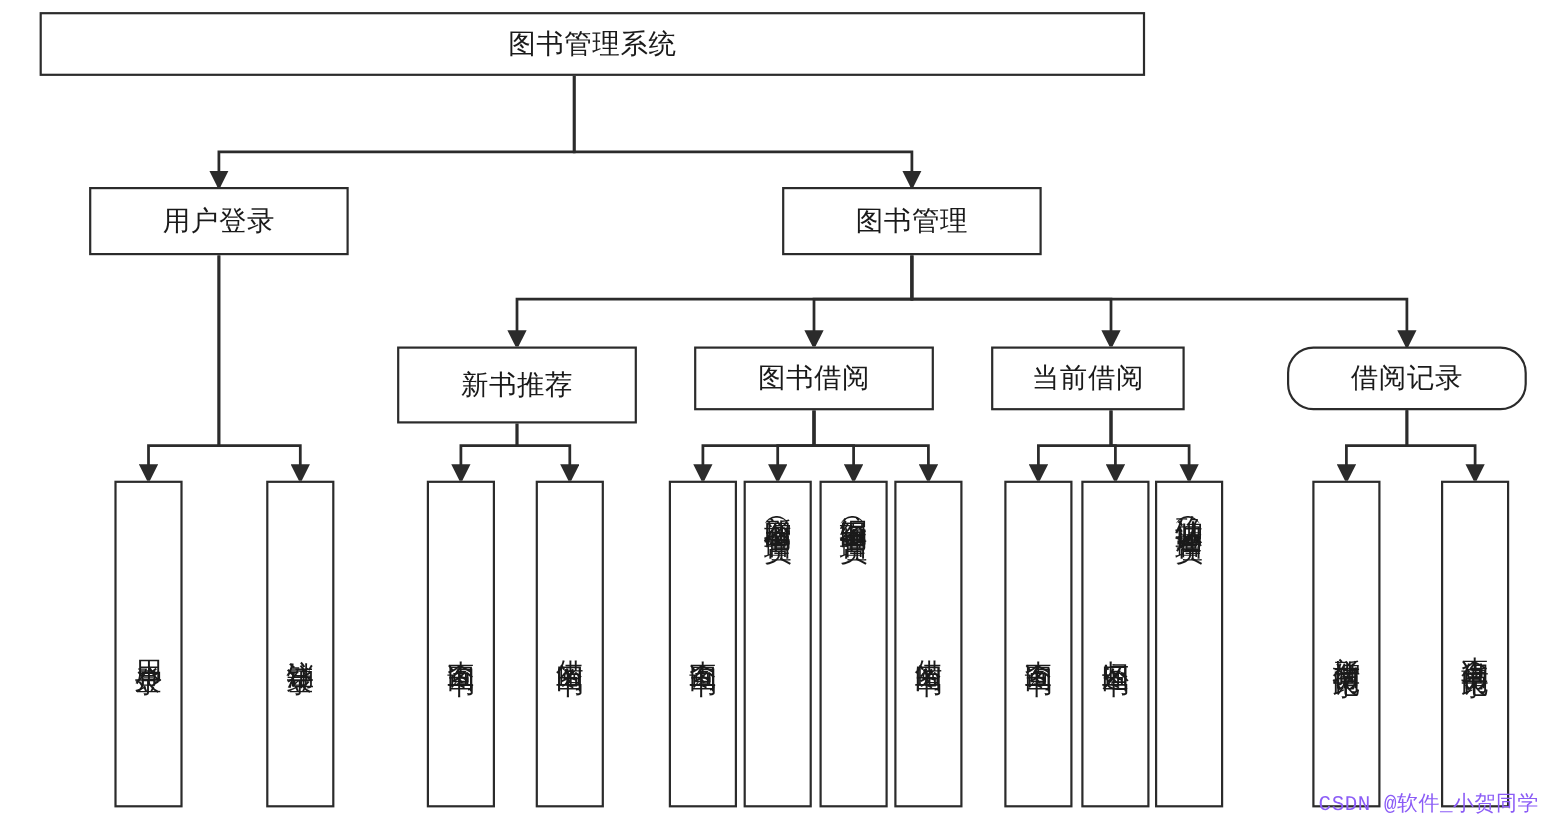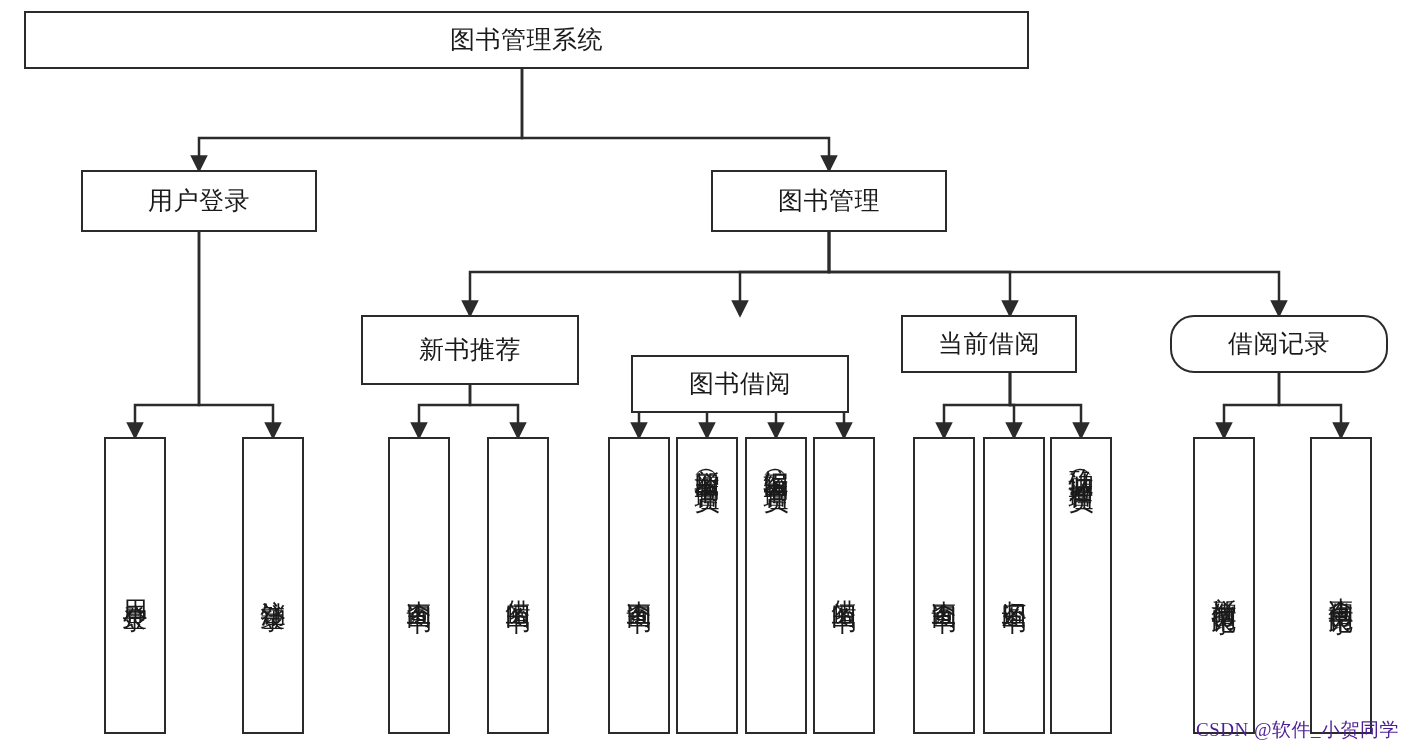--- a/index.html
+++ b/index.html
@@ -68,25 +68,25 @@
   }
   .node.v.short {
     align-items: center;
     padding-top: 0;
   }
   .watermark {
     position: absolute;
     right: 6px;
     bottom: 4px;
     font-size: 19px;
-    color: #4c1d95;
+    color: #8b5cf6;
     letter-spacing: 0.5px;
     z-index: 6;
     white-space: nowrap;
-    font-family: Liberation Serif, serif;
+    font-family: Liberation Mono, monospace;
     text-align: center;
   }
 </style>
 </head>
 <body>
 
 <div id="canvas">
 
   <svg id="edges" viewBox="0 0 1405 747" xmlns="http://www.w3.org/2000/svg">
     <defs>
@@ -111,33 +111,33 @@
         <path d="M 740 373 L 740 405 L 844 405 L 844 437" marker-end="url(#arrow)"></path>
         <path d="M 1010 373 L 1010 405 L 944 405 L 944 437" marker-end="url(#arrow)"></path>
         <path d="M 1010 373 L 1010 405 L 1014 405 L 1014 437" marker-end="url(#arrow)"></path>
         <path d="M 1010 373 L 1010 405 L 1081 405 L 1081 437" marker-end="url(#arrow)"></path>
         <path d="M 1279 373 L 1279 405 L 1224 405 L 1224 437" marker-end="url(#arrow)"></path>
         <path d="M 1279 373 L 1279 405 L 1341 405 L 1341 437" marker-end="url(#arrow)"></path>
       </g>
   </svg>
 
   <div id="nodes-layer">
-      <div class="node h root" style="left: 24px; top: 11px; width: 1005px; height: 58px;">
+      <div class="node h root" style="left: 36px; top: 11px; width: 1005px; height: 58px;">
         <span class="label">图书管理系统</span>
       </div>
       <div class="node h" style="left: 81px; top: 170px; width: 236px; height: 62px;">
         <span class="label">用户登录</span>
       </div>
       <div class="node h" style="left: 711px; top: 170px; width: 236px; height: 62px;">
         <span class="label">图书管理</span>
       </div>
       <div class="node h" style="left: 361px; top: 315px; width: 218px; height: 70px;">
         <span class="label">新书推荐</span>
       </div>
-      <div class="node h" style="left: 631px; top: 315px; width: 218px; height: 58px; margin-top: 40px;">
+      <div class="node h" style="left: 631px; top: 315px; width: 218px; height: 58px;">
         <span class="label">图书借阅</span>
       </div>
       <div class="node h" style="left: 901px; top: 315px; width: 176px; height: 58px;">
         <span class="label">当前借阅</span>
       </div>
       <div class="node h" style="left: 1170px; top: 315px; width: 218px; height: 58px; border-radius: 24px;">
         <span class="label">借阅记录</span>
       </div>
       <div class="node v short" style="left: 104px; top: 437px; width: 62px; height: 297px;">
         <span class="label">用户登录</span>

